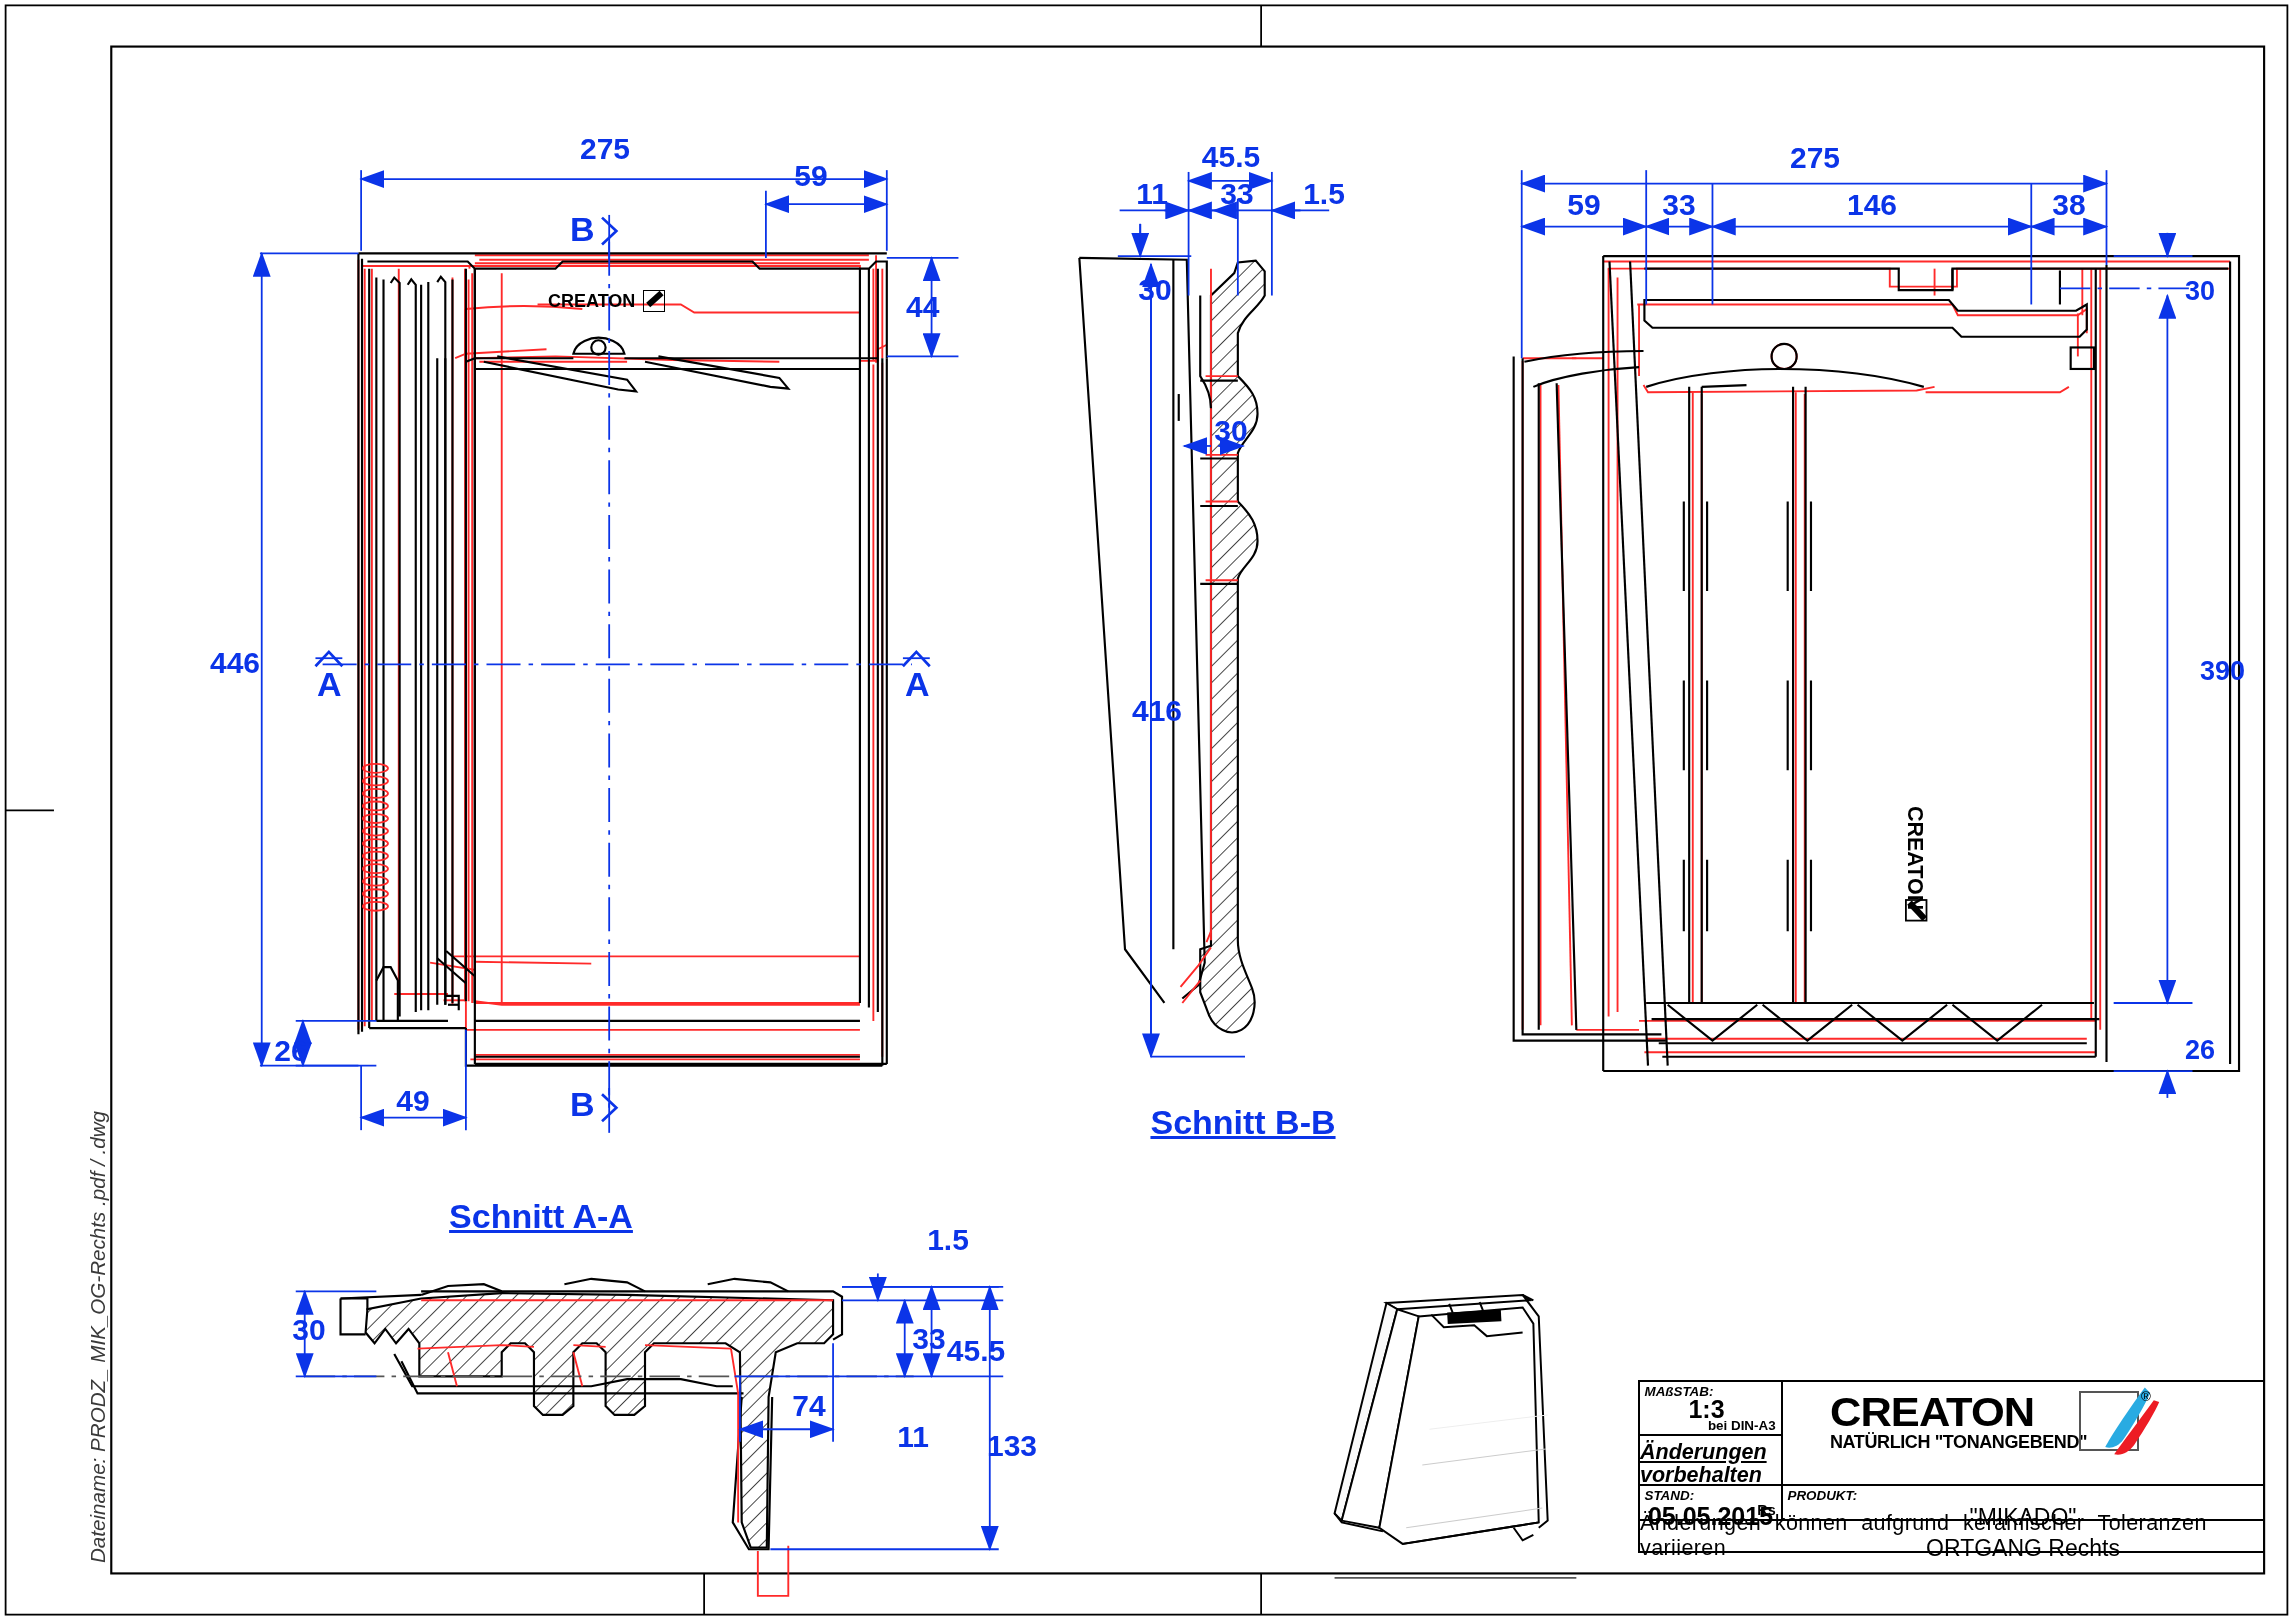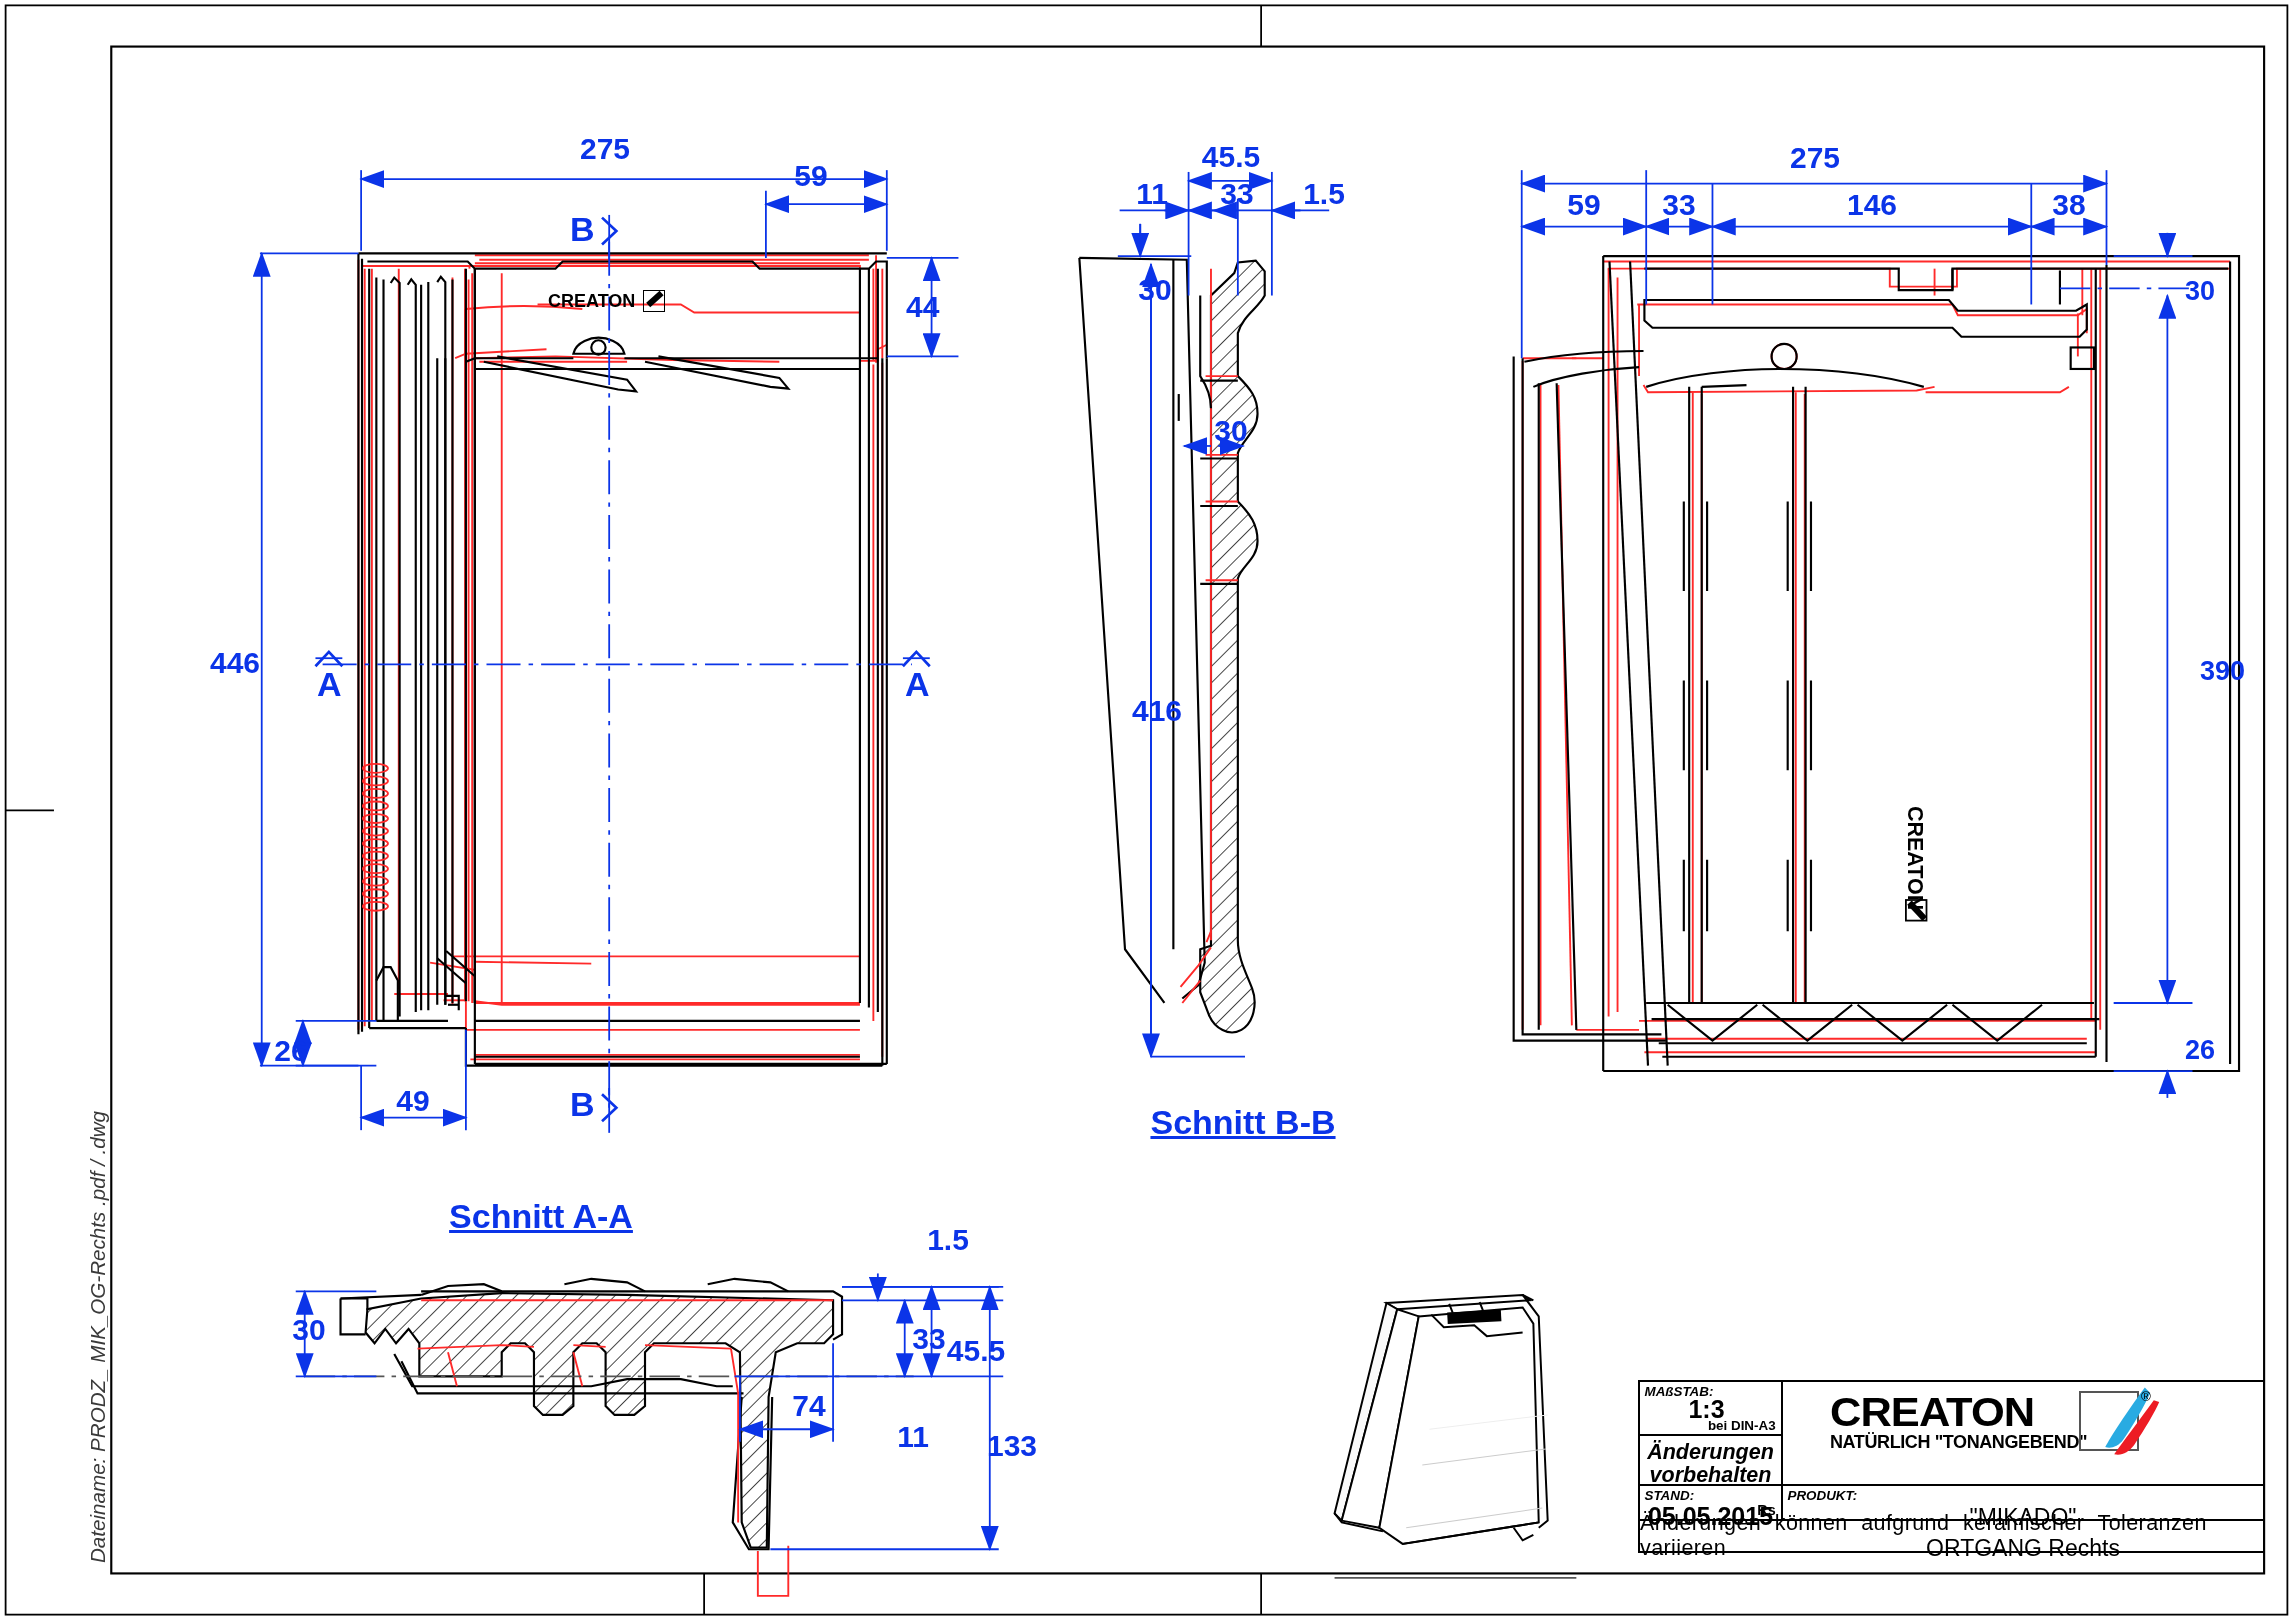--- a/index.html
+++ b/index.html
@@ -17,21 +17,21 @@
               border:2.7px solid #000;background:#fff;box-sizing:border-box;
               display:flex;flex-direction:column;}
   .tb-rows{display:flex;flex:1;min-height:0;}
   .tb-left{width:143px;border-right:2.7px solid #000;display:flex;flex-direction:column;box-sizing:border-box;}
   .tb-right{flex:1;display:flex;flex-direction:column;box-sizing:border-box;}
   .tb-cell{position:relative;box-sizing:border-box;}
   .tb-b{border-bottom:2.7px solid #000;}
   .cap{position:absolute;left:4.5px;top:1.8px;font-size:13.4px;font-style:italic;font-weight:700;}
   .scaleval{position:absolute;left:0;right:8px;top:12.5px;text-align:center;font-size:25px;font-weight:700;}
   .scalesub{position:absolute;right:5.4px;bottom:0.9px;font-size:13.4px;font-weight:700;}
-  .aend{position:absolute;left:0;right:0;top:4.5px;text-align:center;font-size:21.5px;font-weight:700;font-style:italic;line-height:1.08;}
+  .aend{position:absolute;left:0;right:0;top:4.5px;text-align:left;font-size:21.5px;font-weight:700;font-style:italic;line-height:1.08;text-decoration:underline;}
   .dateval{position:absolute;left:0;right:0;top:16px;text-align:center;font-size:25px;font-weight:700;}
   .datesub{position:absolute;right:5.4px;bottom:0.9px;font-size:14.3px;font-weight:700;}
   .prodname{position:absolute;left:0;right:0;top:16px;text-align:center;font-size:23px;font-weight:400;line-height:1.35;}
   .tb-note{height:32px;border-top:2.7px solid #000;display:flex;align-items:center;justify-content:center;
            font-size:21.5px;letter-spacing:0.4px;box-sizing:border-box;}
   .tb-note span{word-spacing:7.2px;}
   
   #logo{position:relative;width:100%;height:100%;}
   .logo-word{position:absolute;left:47px;top:7.2px;font-size:41px;font-weight:800;letter-spacing:-0.9px;
              font-family:"Liberation Sans",sans-serif;transform:scaleX(1.06);transform-origin:left center;}

